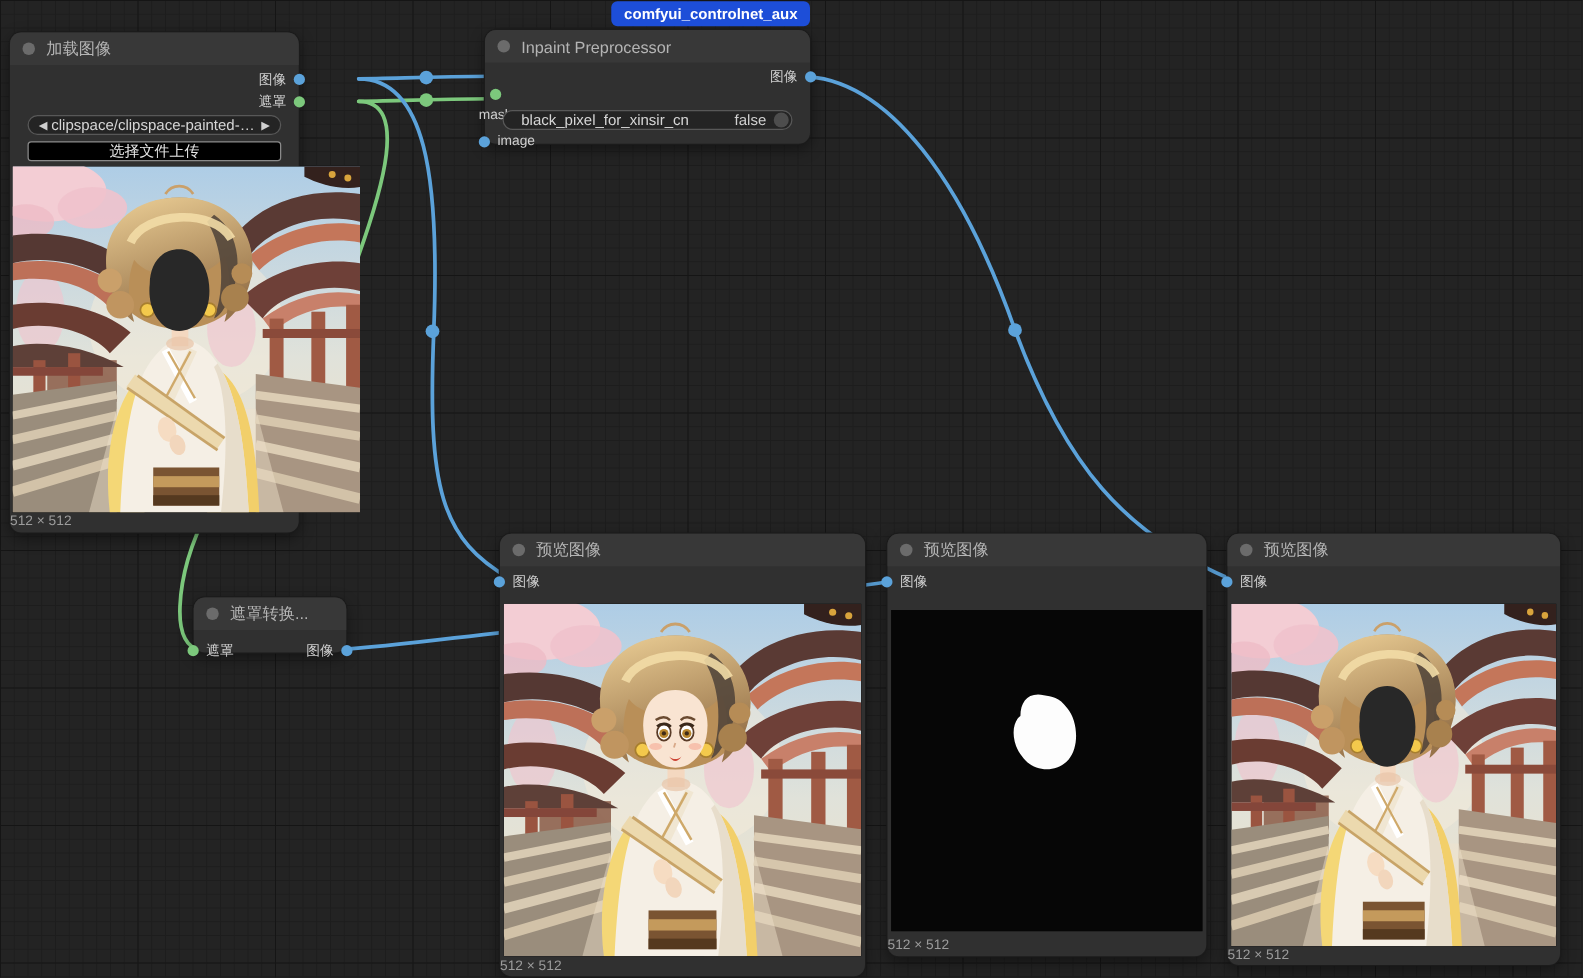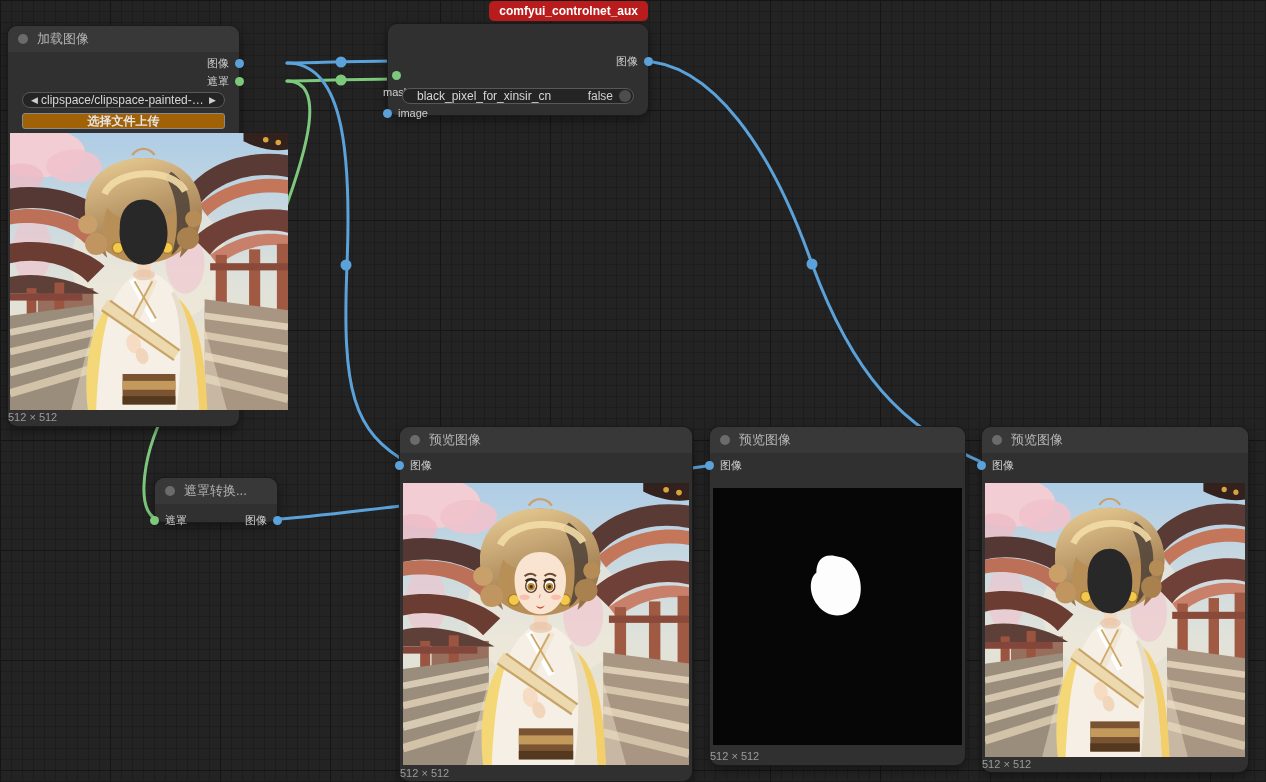--- a/index.html
+++ b/index.html
@@ -30,30 +30,30 @@
   .dot-blue{background:#5ba2da;}
   .dot-green{background:#7cc87c;}
   .widget-pill{position:absolute;left:14px;right:14px;height:16px;background:#242424;
         border:1px solid #585858;border-radius:9px;display:flex;align-items:center;
         font-size:12px;color:#d6d6d6;box-sizing:border-box;}
   .combo .arrow{position:absolute;top:0;bottom:0;display:flex;align-items:center;
         font-size:9px;color:#cfcfcf;}
   .combo .arrow.l{left:8px;} .combo .arrow.r{right:8px;}
   .combo .val{width:100%;text-align:center;overflow:hidden;white-space:nowrap;
         text-overflow:ellipsis;padding:0 18px;box-sizing:border-box;}
-  .btn{position:absolute;left:14px;right:14px;height:16px;background:#a16207;
+  .btn{position:absolute;left:14px;right:14px;height:16px;background:#000000;
         border:1px solid #8a8a8a;border-radius:3px;display:flex;align-items:center;
-        justify-content:center;font-size:12px;color:#e6e6e6;box-sizing:border-box;font-weight:bold;}
+        justify-content:center;font-size:12px;color:#e6e6e6;box-sizing:border-box;}
   .toggle-widget .wname{padding-left:14px;flex:1;overflow:hidden;white-space:nowrap;}
   .toggle-widget .wval{padding-right:6px;color:#d0d0d0;}
   .knob{width:12px;height:12px;border-radius:50%;background:#4d4d4d;margin-right:2px;flex:0 0 auto;}
   .node-image{position:absolute;overflow:hidden;background:#000;}
   .node-image svg{display:block;width:100%;height:100%;}
   .res-label{position:absolute;left:0;right:0;font-size:11px;color:#9c9c9c;}
-  .badge{position:absolute;top:-23px;right:0;background:#b91c1c;color:#ffffff;
+  .badge{position:absolute;top:-23px;right:0;background:#1d4ed8;color:#ffffff;
         font-size:12px;font-weight:bold;padding:3px 10px;border-radius:5px;white-space:nowrap;}
   .ellip{overflow:hidden;white-space:nowrap;text-overflow:ellipsis;max-width:96px;}
 </style>
 </head>
 <body>
 
 <div class="canvas"></div>
 
 <svg width="0" height="0" style="position:absolute" aria-hidden="true">
   <defs>
@@ -199,20 +199,24 @@
     <svg viewBox="0 0 100 100" preserveAspectRatio="none">
         <use href="#g-scene"></use>
         <use href="#g-face-masked"></use>
       </svg>
   </div>
   <div class="res-label" style="bottom:3px;">512 × 512</div>
 </div>
 
 <div class="node" style="left:388px;top:24px;width:260px;height:91px;">
   <div class="badge">comfyui_controlnet_aux</div>
+  <div class="node-header">
+    <span class="title-dot"></span>
+    <span>Inpaint Preprocessor</span>
+  </div>
   <div class="port" style="top:46px;left:-5px;margin-top:35px;">
     <span class="pdot dot-blue"></span>
     <span>image</span>
   </div>
   <div class="port" style="top:47px;left:-5px;flex-direction:column;">
     <span class="pdot dot-green"></span>
     <span>mask</span>
   </div>
   <div class="port right" style="top:29px;right:-5px;">
     <span class="pdot dot-blue"></span>

